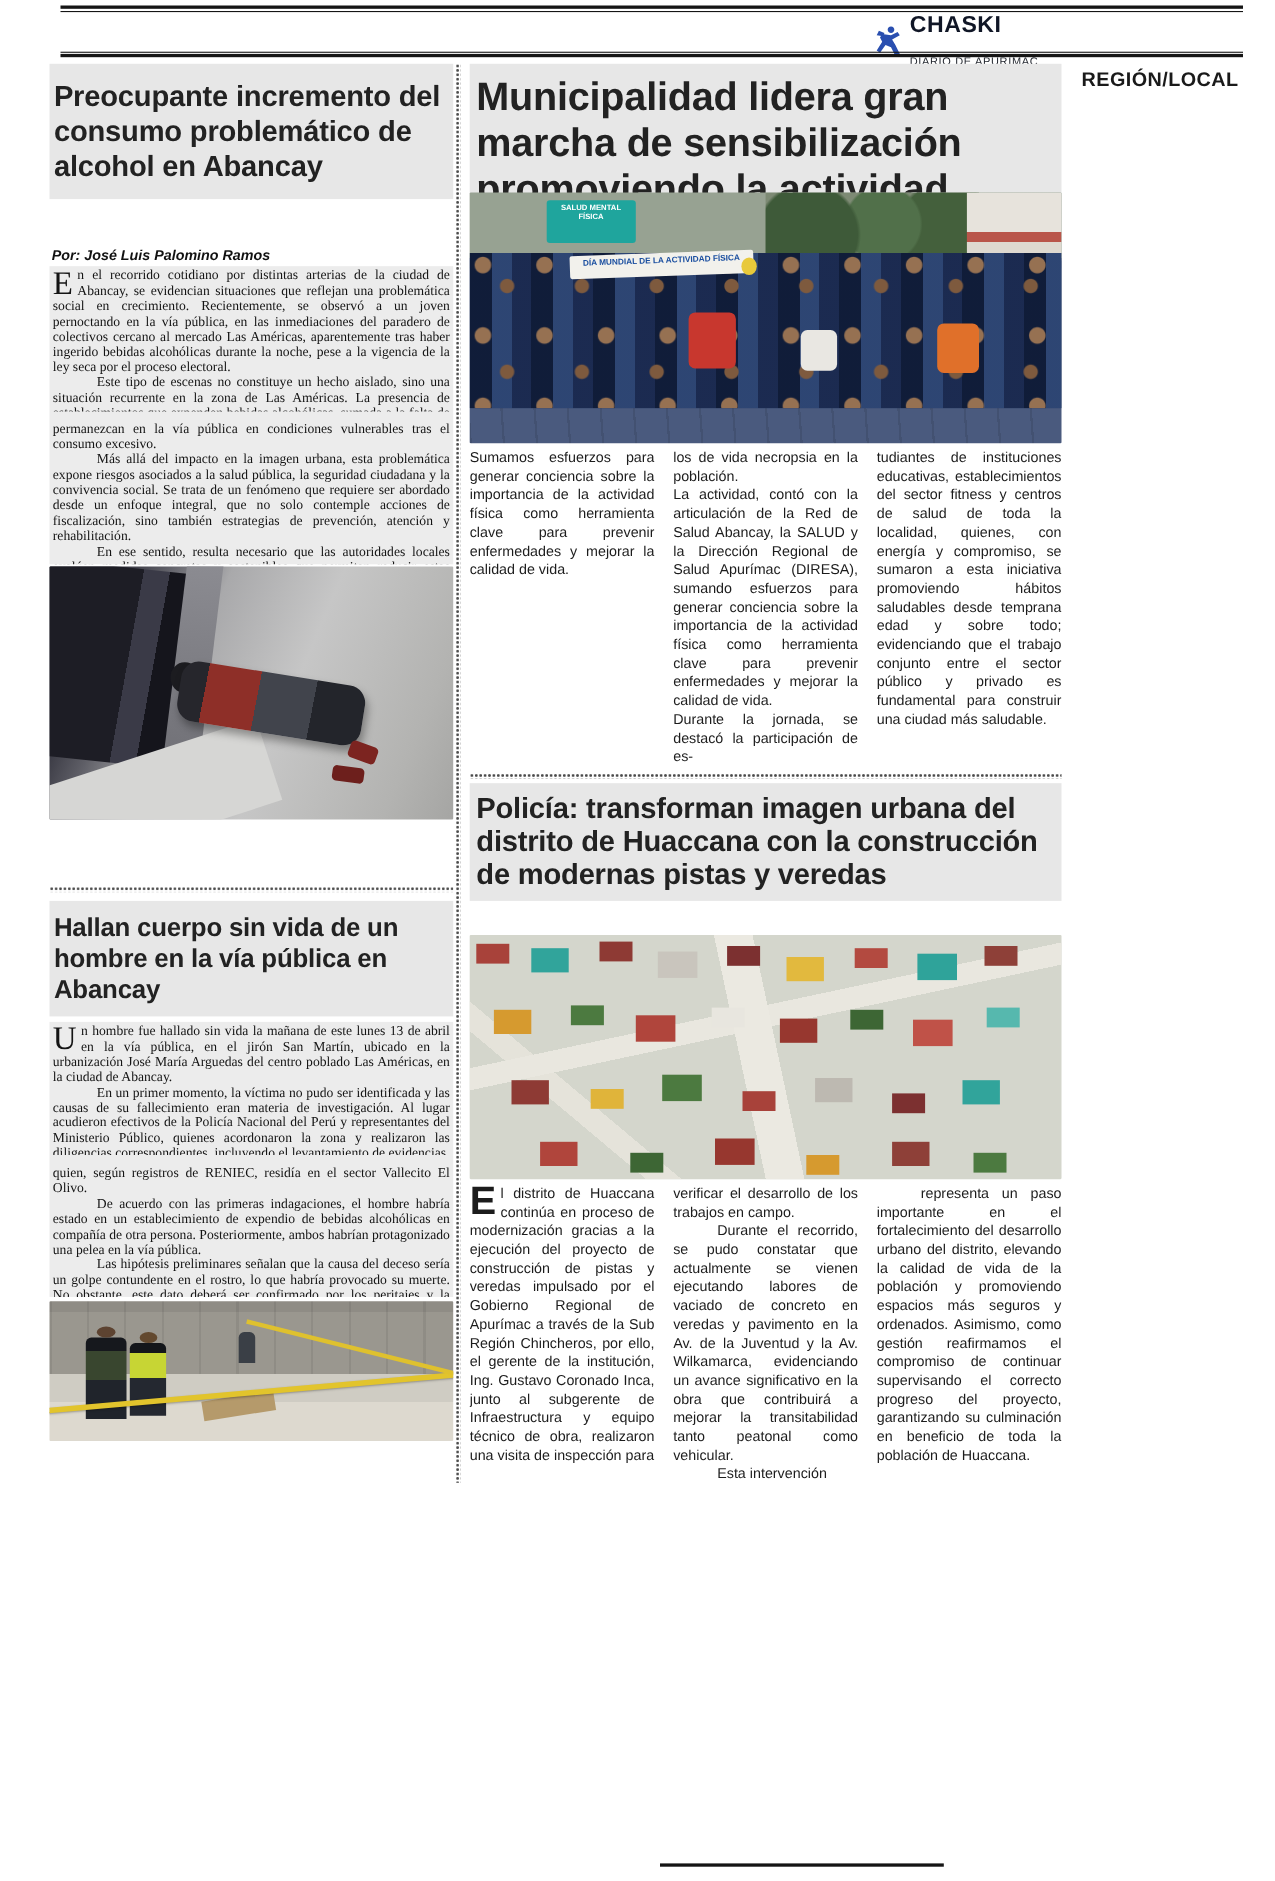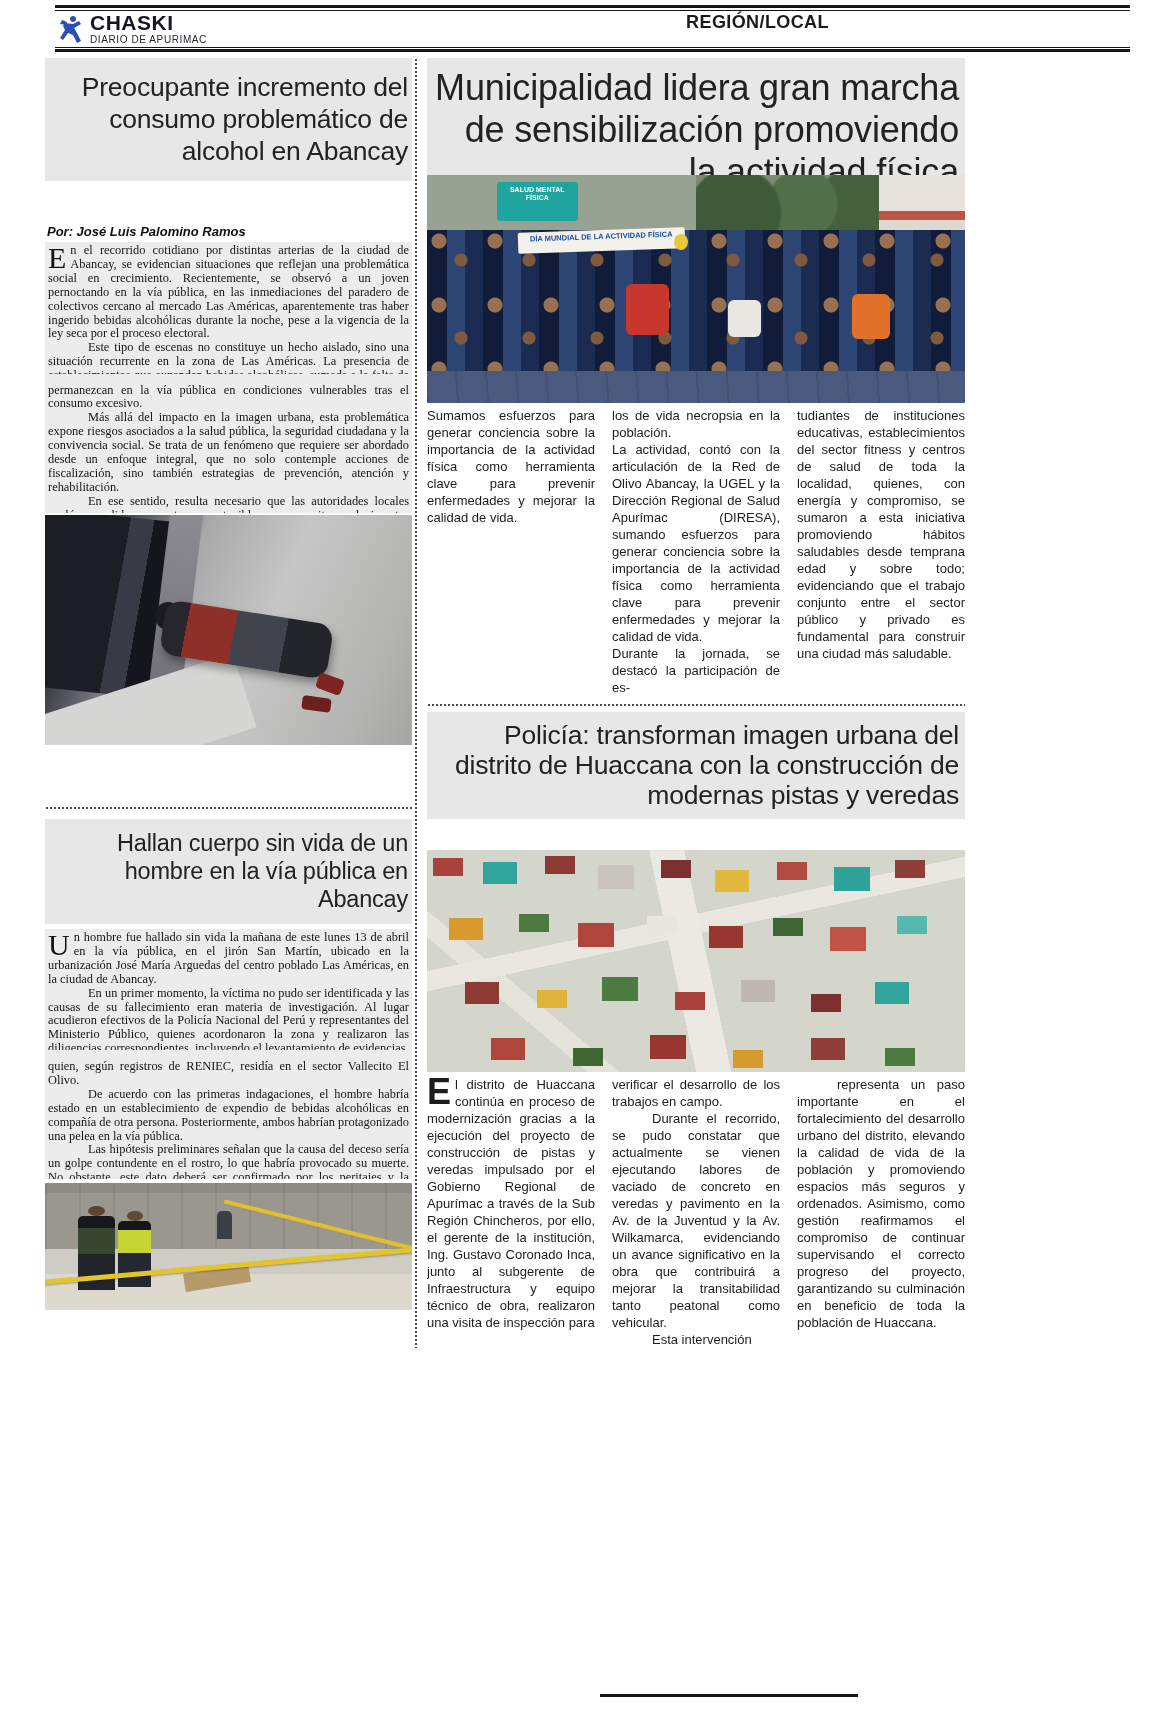--- a/index.html
+++ b/index.html
@@ -5,32 +5,32 @@
   html,body{margin:0;padding:0;background:#888;}
   .page{position:relative;width:1159px;height:1710px;background:#ffffff;overflow:hidden;
         font-family:"Liberation Sans",sans-serif;color:#1a1a1a;}
   
   .hdr{position:absolute;left:55px;top:5px;width:1075px;height:47px;}
   .rule{background:#151515;}
   .hdr .r-top1{position:absolute;top:0;left:0;right:0;height:3px;}
   .hdr .r-top2{position:absolute;top:5px;left:0;right:0;height:1px;}
   .hdr .r-bot1{position:absolute;bottom:4px;left:0;right:0;height:1px;}
   .hdr .r-bot2{position:absolute;bottom:0;left:0;right:0;height:3px;}
-  .hdr-row{position:absolute;left:4px;right:4px;top:7px;bottom:6px;display:flex;align-items:flex-start;}
+  .hdr-row{position:absolute;left:4px;right:4px;top:7px;bottom:6px;display:flex;align-items:flex-end;flex-direction:column;}
   .brand-wrap{display:flex;align-items:center;gap:5px;width:330px;}
   .brand-txt{line-height:1;}
   .brand-name{font-size:21px;font-weight:800;letter-spacing:.5px;color:#101626;}
-  .brand-tag{font-size:10px;letter-spacing:.6px;color:#22262e;margin-top:2px;}
+  .brand-tag{font-size:10px;letter-spacing:.6px;color:#22262e;margin-top:19px;}
   .section-name{flex:1;text-align:center;font-size:18px;font-weight:800;letter-spacing:.4px;}
   .hdr-right{display:flex;align-items:center;gap:10px;width:330px;justify-content:flex-end;}
   .hdr-date{font-size:12.5px;color:#14171c;}
   .hdr-sep{width:2px;height:32px;background:#151515;}
   .hdr-page{font-size:25px;font-weight:800;padding-right:2px;}
   
-  .headline{position:absolute;background:#e7e7e7;text-align:right;font-weight:400;
+  .headline{position:absolute;background:#e7e7e7;text-align:left;font-weight:700;
             color:#222;letter-spacing:-.2px;}
   .hdot{position:absolute;height:5px;background-image:radial-gradient(circle,#4c4c4c 1px,rgba(0,0,0,0) 1.4px);background-size:4px 4px;}
   .vdot{position:absolute;width:5px;background-image:radial-gradient(circle,#4c4c4c 1px,rgba(0,0,0,0) 1.4px);background-size:4px 4px;}
   .cols{position:absolute;display:flex;overflow:hidden;}
   .col{flex:1;overflow:hidden;}
   .col p{margin:0;}
   .col p.ind{text-indent:40px;}
   .serifbody{background:#ececec;}
   .serifbody .col{font-family:"Liberation Serif","DejaVu Serif",serif;font-size:12.4px;line-height:13.9px;text-align:justify;color:#141414;padding:2px 3px;}
   .serifbody{gap:8px;flex-direction:column;}
@@ -211,21 +211,21 @@
     <div class="ph3-orange"></div>
     <div class="ph3-white"></div>
     <div class="ph3-ground"></div>
   </div>
   <div id="bd3" class="cols sansbody">
     <div class="col">
         <p>Sumamos esfuerzos para generar conciencia sobre la importancia de la actividad física como herramienta clave para prevenir enfermedades y mejorar la calidad de vida.</p>
       </div>
     <div class="col">
         <p>los de vida necropsia en la población.</p>
-        <p>La actividad, contó con la articulación de la Red de Olivo Abancay, la UGEL y la Dirección Regional de Salud Apurímac (DIRESA), sumando esfuerzos para generar conciencia sobre la importancia de la actividad física como herramienta clave para prevenir enfermedades y mejorar la calidad de vida.</p>
+        <p>La actividad, contó con la articulación de la Red de Salud Abancay, la SALUD y la Dirección Regional de Salud Apurímac (DIRESA), sumando esfuerzos para generar conciencia sobre la importancia de la actividad física como herramienta clave para prevenir enfermedades y mejorar la calidad de vida.</p>
         <p>Durante la jornada, se destacó la participación de es-</p>
       </div>
     <div class="col">
         <p>tudiantes de instituciones educativas, establecimientos del sector fitness y centros de salud de toda la localidad, quienes, con energía y compromiso, se sumaron a esta iniciativa promoviendo hábitos saludables desde temprana edad y sobre todo; evidenciando que el trabajo conjunto entre el sector público y privado es fundamental para construir una ciudad más saludable.</p>
       </div>
   </div>
 
   <div id="dh2" class="hdot"></div>
   <div id="hl4" class="headline">Policía: transforman imagen urbana del distrito de Huaccana con la construcción de modernas pistas y veredas</div>
   <div id="ph4" class="photo">

